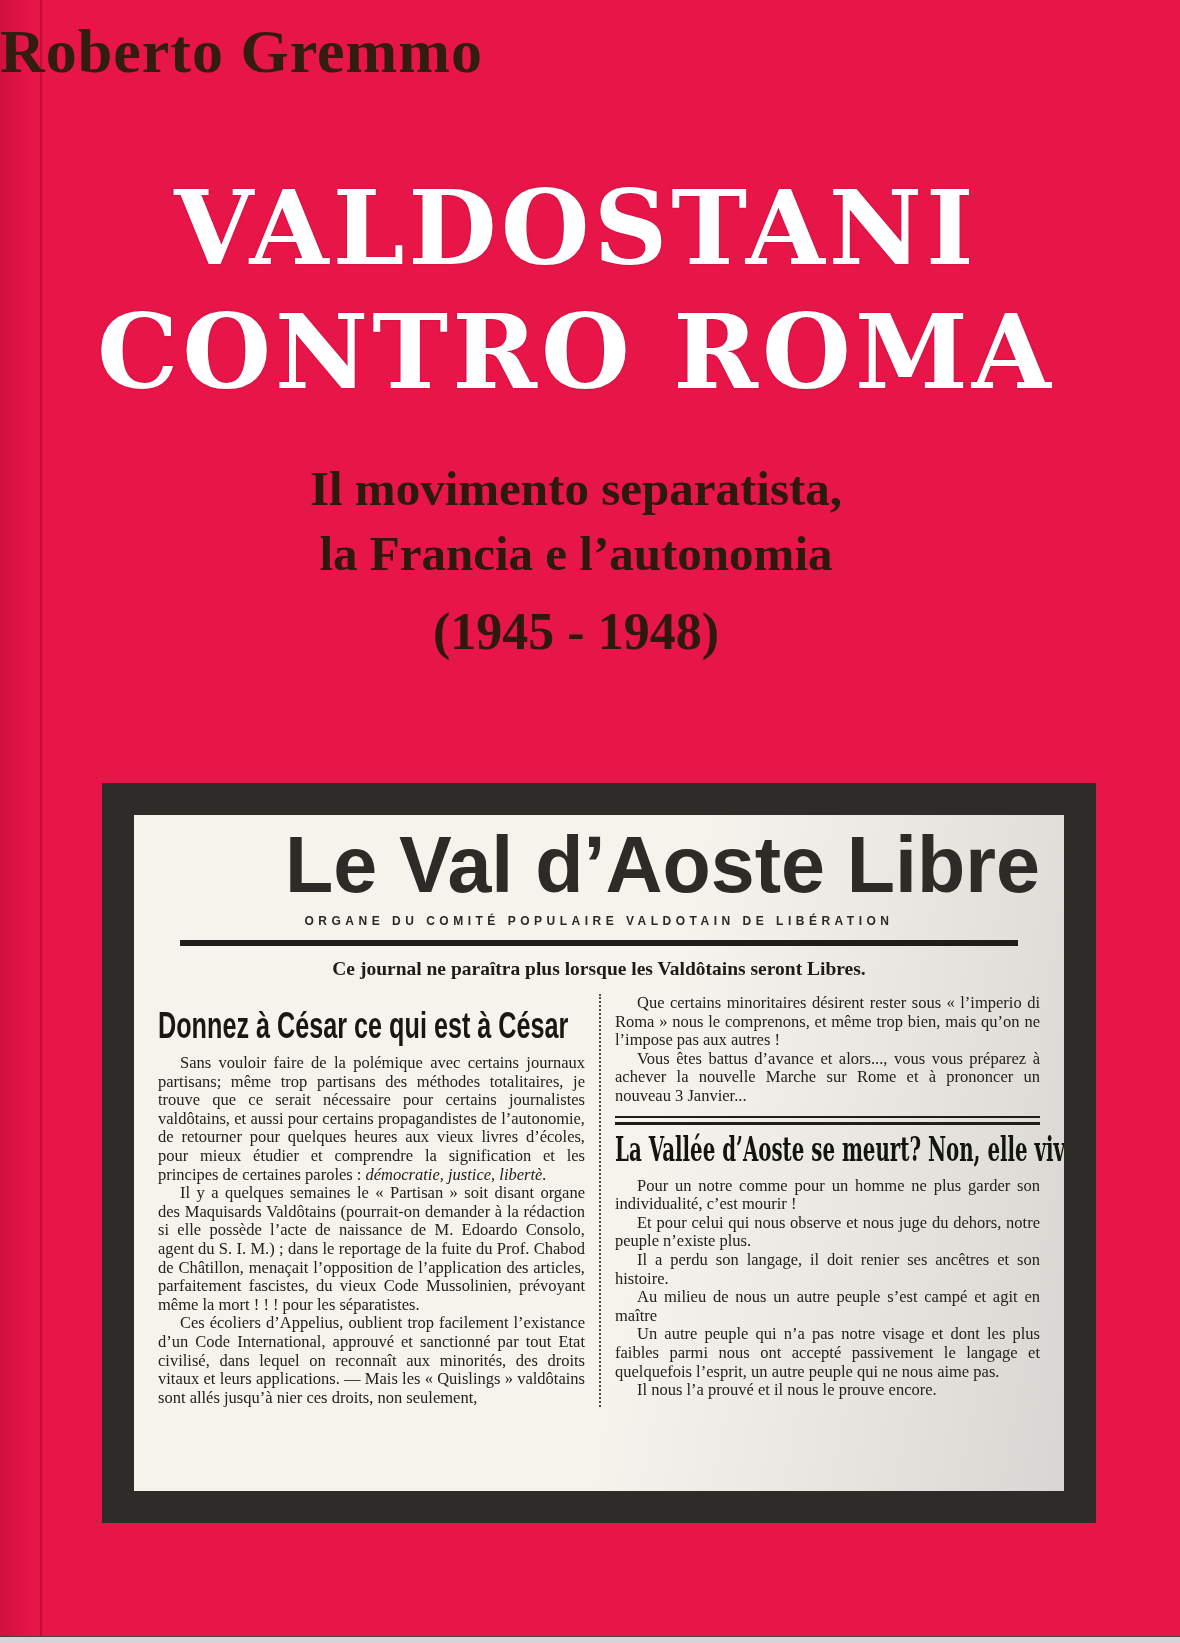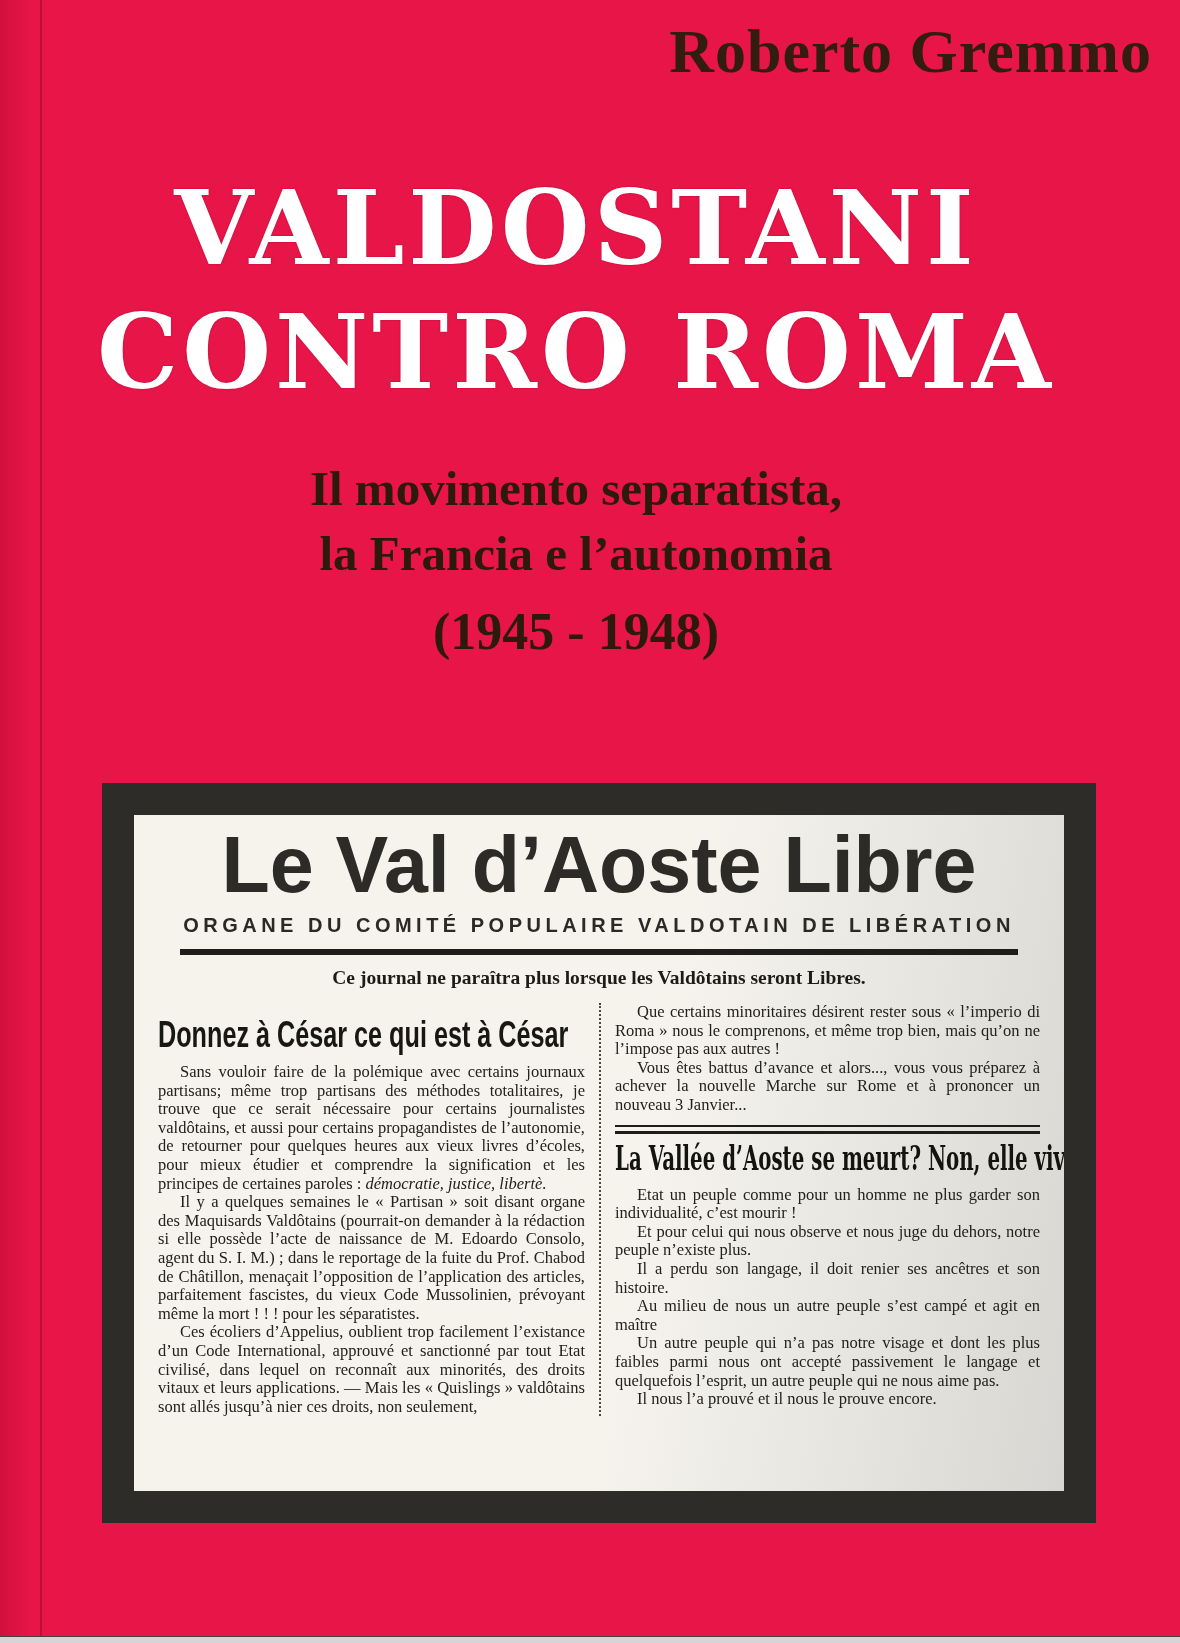--- a/index.html
+++ b/index.html
@@ -22,21 +22,21 @@
   
   .scan-strip {
     position: absolute; left: 0; right: 0; bottom: 0; height: 6px;
     background: #d9d3d6;
     border-top: 1px solid #4a3a42;
   }
   .content { position: absolute; left: 0; right: 28px; top: 0; }
 
   .author {
     position: absolute; top: 16px; left: 0; width: 100%;
-    text-align: right;
+    text-align: left;
     font-family: "Liberation Serif", serif;
     font-weight: bold;
     font-size: 62px;
     color: #321d10;
     letter-spacing: 1px;
   }
   .title-line {
     position: absolute; left: 0; width: 100%;
     text-align: center;
     font-family: "DejaVu Serif", serif;
@@ -73,35 +73,35 @@
   }
   .paper {
     width: 100%; height: 100%;
     background: linear-gradient(100deg, #f5f3ec 55%, #e7e5e0 78%, #d7d6d2 100%);
     box-sizing: border-box;
     padding: 8px 24px 0 24px;
     color: #23211c;
     overflow: hidden;
   }
   .masthead {
-    text-align: center;
+    text-align: right;
     font-family: "Liberation Sans", sans-serif;
     font-weight: bold;
     font-size: 79px;
     color: #2c2b27;
     letter-spacing: 0px;
     white-space: nowrap;
     line-height: 1.0;
     margin-top: 2px;
   }
   .organe {
     text-align: center;
     font-family: "Liberation Sans", sans-serif;
     font-weight: bold;
-    font-size: 20px;
+    font-size: 12px;
     letter-spacing: 4.5px;
     color: #2a2925;
     margin-top: 10px;
     white-space: nowrap;
   }
   .rule-thick {
     height: 6px; background: #1e1d1a;
     width: 95%; margin: 12px auto 0 auto;
   }
   .motto {
@@ -197,21 +197,21 @@
           <p><span>Sans vouloir faire de la polémique avec certains journaux partisans; même trop partisans des méthodes totalitaires, je trouve que ce serait nécessaire pour certains journalistes valdôtains, et aussi pour certains propagandistes de l’autonomie, de retourner pour quelques heures aux vieux livres d’écoles, pour mieux étudier et comprendre la signification et les principes de certaines paroles : </span><span class="em-phrase">démocratie, justice, libertè.</span></p>
           <p>Il y a quelques semaines le « Partisan » soit disant organe des Maquisards Valdôtains (pourrait-on demander à la rédaction si elle possède l’acte de naissance de M. Edoardo Consolo, agent du S. I. M.) ; dans le reportage de la fuite du Prof. Chabod de Châtillon, menaçait l’opposition de l’application des articles, parfaitement fascistes, du vieux Code Mussolinien, prévoyant même la mort ! ! ! pour les séparatistes.</p>
           <p>Ces écoliers d’Appelius, oublient trop facilement l’existance d’un Code International, approuvé et sanctionné par tout Etat civilisé, dans lequel on reconnaît aux minorités, des droits vitaux et leurs applications. — Mais les « Quislings » valdôtains sont allés jusqu’à nier ces droits, non seulement,</p>
         </div>
 
         <div class="col col-right">
           <p>Que certains minoritaires désirent rester sous « l’imperio di Roma » nous le comprenons, et même trop bien, mais qu’on ne l’impose pas aux autres !</p>
           <p>Vous êtes battus d’avance et alors..., vous vous préparez à achever la nouvelle Marche sur Rome et à prononcer un nouveau 3 Janvier...</p>
           <div class="double-rule"></div>
           <div class="headline-2">La Vallée d’Aoste se meurt? Non, elle vivra !</div>
-          <p>Etat un peuple comme pour un homme ne plus garder son individualité, c’est mourir !</p>
+          <p>Pour un notre comme pour un homme ne plus garder son individualité, c’est mourir !</p>
           <p>Et pour celui qui nous observe et nous juge du dehors, notre peuple n’existe plus.</p>
           <p>Il a perdu son langage, il doit renier ses ancêtres et son histoire.</p>
           <p>Au milieu de nous un autre peuple s’est campé et agit en maître</p>
           <p>Un autre peuple qui n’a pas notre visage et dont les plus faibles parmi nous ont accepté passivement le langage et quelquefois l’esprit, un autre peuple qui ne nous aime pas.</p>
           <p>Il nous l’a prouvé et il nous le prouve encore.</p>
         </div>
 
       </div>
     </div>
   </div>

